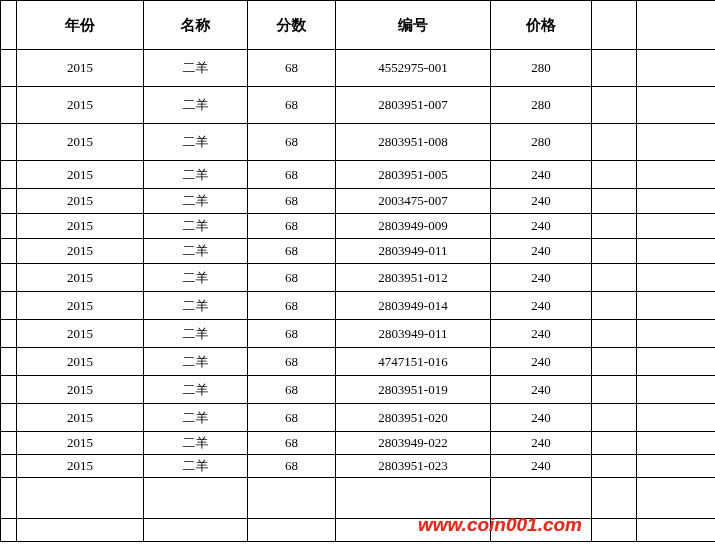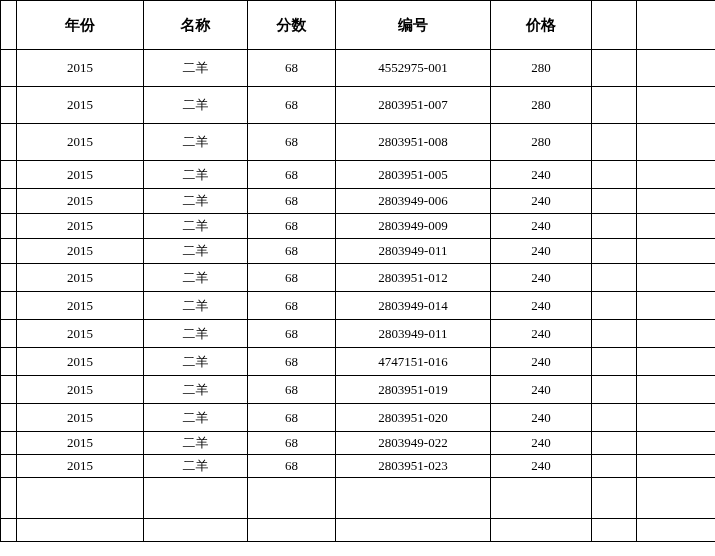--- a/index.html
+++ b/index.html
@@ -144,21 +144,21 @@
         <td>240</td>
         <td class="empty"></td>
         <td class="empty"></td>
       </tr>
 
       <tr class="norm-row">
         <td class="empty"></td>
         <td>2015</td>
         <td>二羊</td>
         <td>68</td>
-        <td>2803949-006</td>
+        <td>2003475-007</td>
         <td>240</td>
         <td class="empty"></td>
         <td class="empty"></td>
       </tr>
 
       <tr class="norm-row">
         <td class="empty"></td>
         <td>2015</td>
         <td>二羊</td>
         <td>68</td>
@@ -284,13 +284,14 @@
         <td class="empty"></td>
         <td class="empty"></td>
         <td class="empty"></td>
         <td class="empty"></td>
         <td class="empty"></td>
         <td class="empty"></td>
       </tr>
     </tbody>
   </table>
 
+  <div class="watermark">www.coin001.com</div>
 </div>
 
 </body></html>

